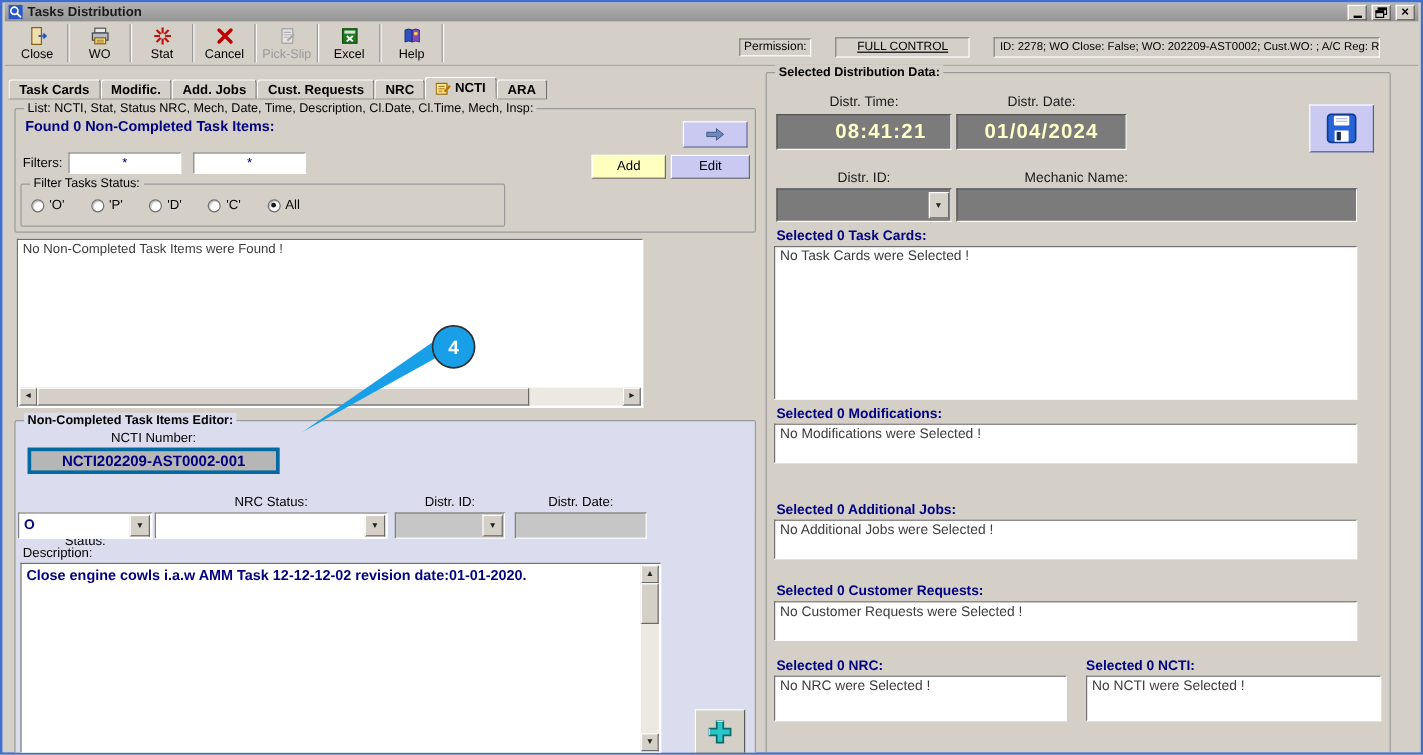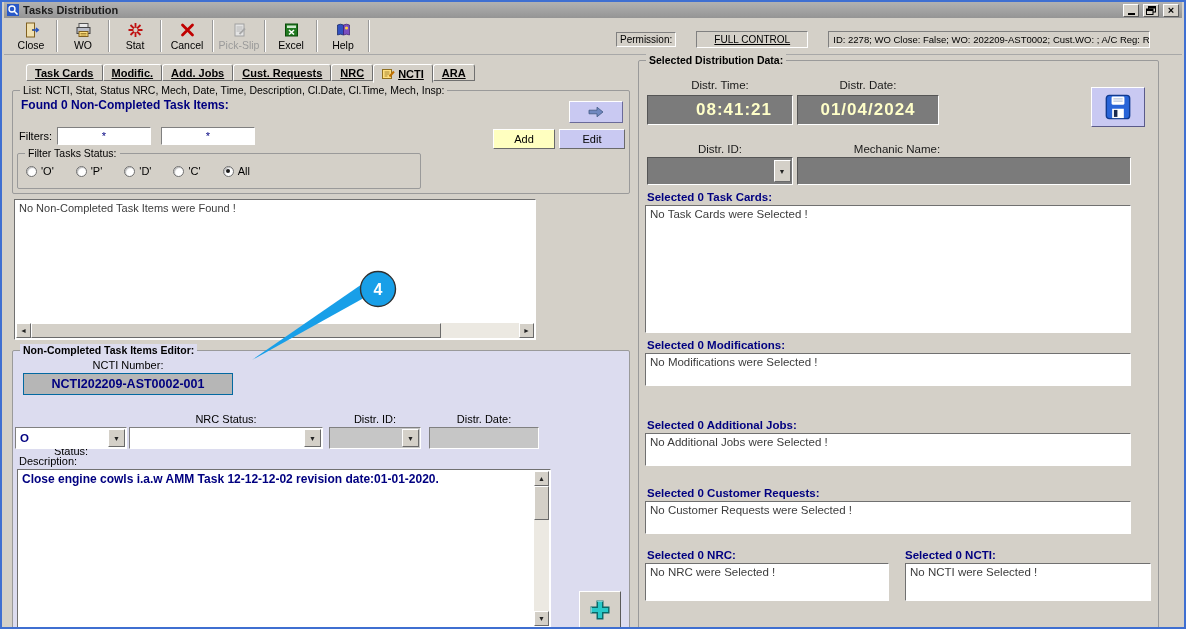--- a/index.html
+++ b/index.html
@@ -41,21 +41,21 @@
   .perm-bar { position:absolute; left:614px; top:29px; display:flex; align-items:center; gap:20px; }
   .perm-label { font-size:10px; padding:1px 3px; border:1px solid; border-color:#808080 #fff #fff #808080; background:#d4d0c8; }
   .perm-box {
     font-size:10px; height:17px; line-height:15px; padding:0 4px;
     border:1px solid; border-color:#808080 #fff #fff #808080; background:#d4d0c8;
     white-space:nowrap; overflow:hidden;
   }
   .perm-level { width:112px; text-align:center;text-decoration:underline; }
   .perm-details { width:322px; font-size:9.5px; }
   
-  .tabs { position:absolute; left:24px; top:62px; display:flex; height:19px;text-decoration:underline; }
+  .tabs { position:absolute; left:5px; top:62px; display:flex; align-items:flex-end; height:19px; }
   .tab {
     display:inline-flex; align-items:center; gap:3px;
     padding:2px 8px 2px 8px; font-weight:bold; font-size:11px;
     background:#d4d0c8; border:1px solid; border-color:#fff #707070 #707070 #fff;
     border-radius:3px 3px 0 0; height:17px; position:relative;
   }
   .tab.active { height:19px; border-bottom-color:#d4d0c8; z-index:2; }
   
   .groupbox {
     position:absolute; border:1px solid #9a9a9a; border-radius:2px;
@@ -115,21 +115,21 @@
     display:flex; align-items:center; justify-content:center;
     font-size:7px; color:#222; line-height:1;
   }
   .hthumb { width:410px; height:15px; background:#d4d0c8; border:1px solid; border-color:#fff #6a6a6a #6a6a6a #fff; }
   
   #group-editor { left:10px; top:348px; width:618px; height:279px; background:#dcdcef; }
   #group-editor .gb-label { background:#dcdcef; }
   .ncti-num-label { position:absolute; left:10px; top:8px; width:210px; text-align:center; font-size:11px; }
   .ncti-num-box {
     position:absolute; left:10px; top:22px; width:210px; height:22px;
-    background:#b6b6b6; border:1px solid #0369a1;
+    background:#b6b6b6; border:3px solid #0369a1;
     display:flex; align-items:center; justify-content:center;
     color:#000080; font-weight:bold; font-size:12.5px;
   }
   .fld-label { position:absolute; top:62px; text-align:center; font-size:11px; }
   .combo {
     position:absolute; top:76px; height:22px; background:#fff;
     border:1px solid; border-color:#808080 #fff #fff #808080;
     display:flex; align-items:center;
   }
   .combo .cval { flex:1; padding:0 4px; font-weight:bold; color:#000080; font-size:11.5px; }

